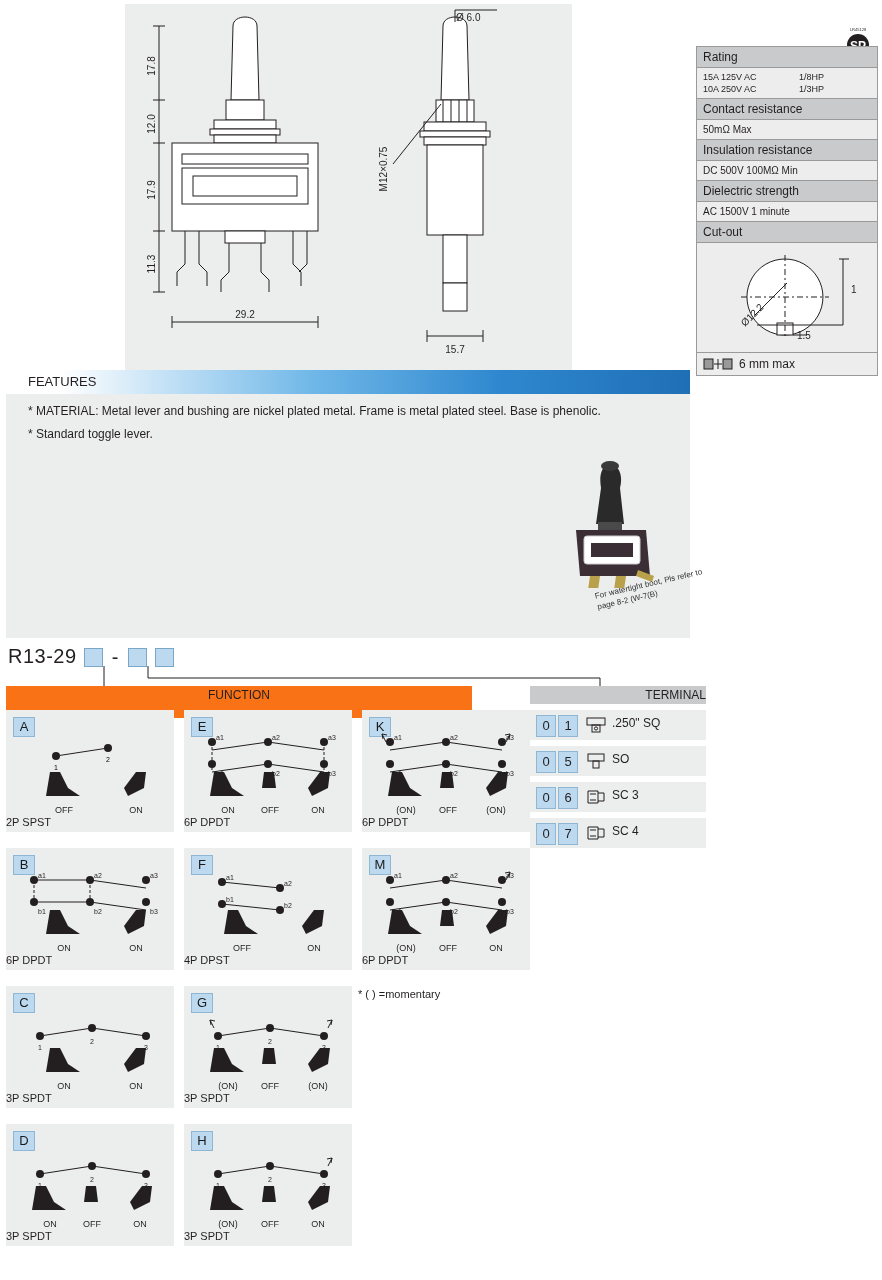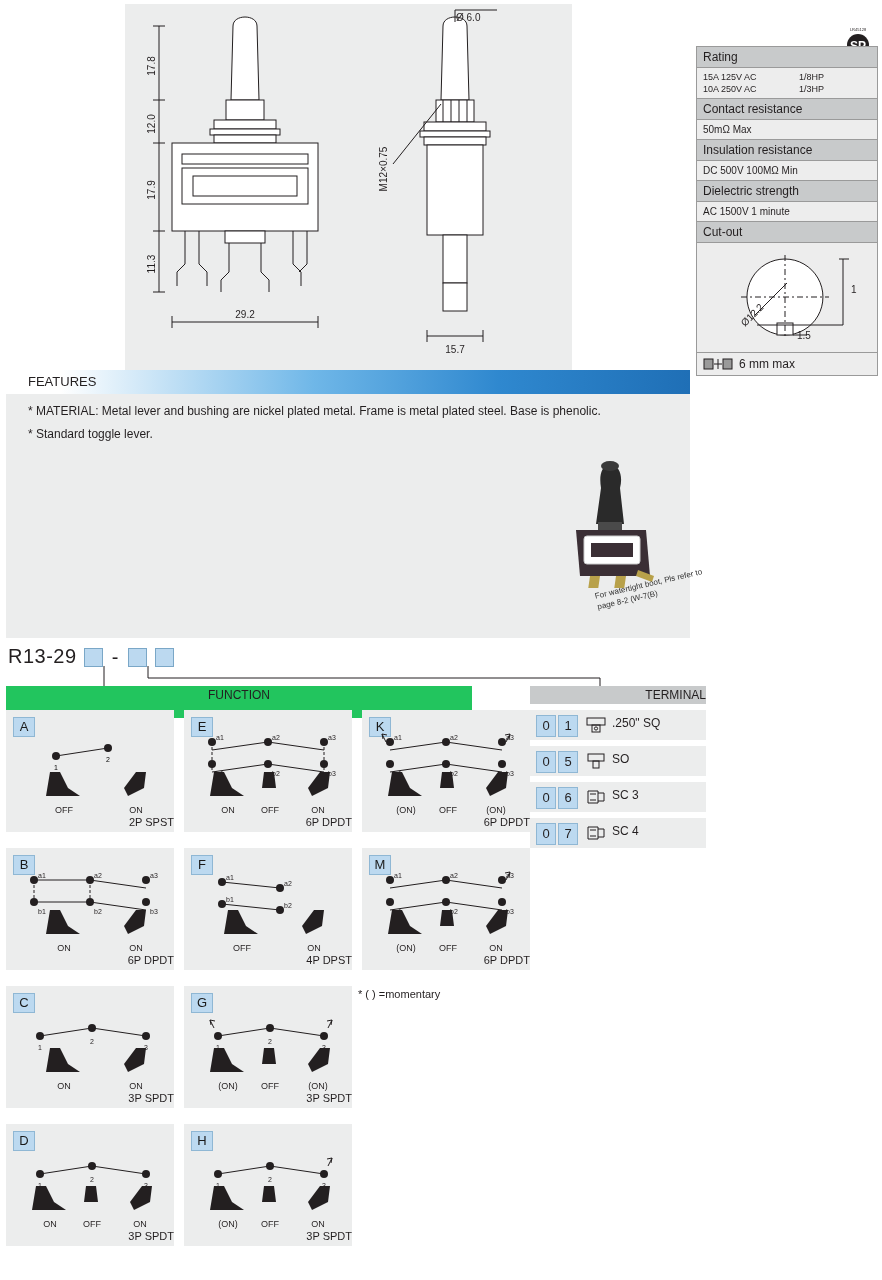--- a/index.html
+++ b/index.html
@@ -42,34 +42,34 @@
 
   
   #partno{left:8px;top:645px;font-size:20px;letter-spacing:0.5px;}
   #partno .box{display:inline-block;width:17px;height:17px;background:#bcd9f0;border:1px solid #7aa7c7;vertical-align:middle;margin:0 1px;}
   #partno .dash{display:inline-block;vertical-align:middle;margin:0 2px;}
 
   
   #pn-lines{left:0;top:666px;width:882px;height:26px;}
 
   
-  #function-header{left:6px;top:686px;width:466px;height:32px;background:#22c55e;
+  #function-header{left:6px;top:686px;width:466px;height:32px;background:#f97316;
     text-align:center;font-size:12px;line-height:18px;}
   #terminal-header{left:530px;top:686px;width:176px;height:18px;background:#c8cacb;
     text-align:right;font-size:12px;line-height:18px;}
 
   
   .fcell{background:#eceded;width:168px;height:122px;}
   .fcell .badge{position:absolute;left:7px;top:7px;width:20px;height:18px;background:#bcd9f0;
     border:1px solid #8fb7d4;text-align:center;font-size:13px;line-height:18px;color:#1a1a1a;}
   .fcell .diagram{position:absolute;left:0;top:18px;width:168px;height:56px;}
   .fcell .levers{position:absolute;left:0;top:58px;width:168px;height:36px;}
   .fcell .statelabels{position:absolute;left:0;top:95px;width:168px;font-size:9px;}
   .fcell .statelabels span{position:absolute;transform:translateX(-50%);}
-  .fcell .poledesc{position:absolute;left:0;top:106px;width:168px;text-align:right;font-size:11px;}
+  .fcell .poledesc{position:absolute;left:0;top:106px;width:168px;text-align:left;font-size:11px;}
 
   
   .trow{left:530px;width:176px;height:30px;background:#eceded;}
   .trow .digit{position:absolute;top:5px;width:18px;height:20px;background:#bcd9f0;border:1px solid #8fb7d4;
     text-align:center;font-size:13px;line-height:20px;}
   .trow .d1{left:6px;}
   .trow .d2{left:28px;}
   .trow .tsym{position:absolute;left:54px;top:5px;width:24px;height:20px;}
   .trow .tlabel{position:absolute;left:82px;top:6px;font-size:12px;}
 

